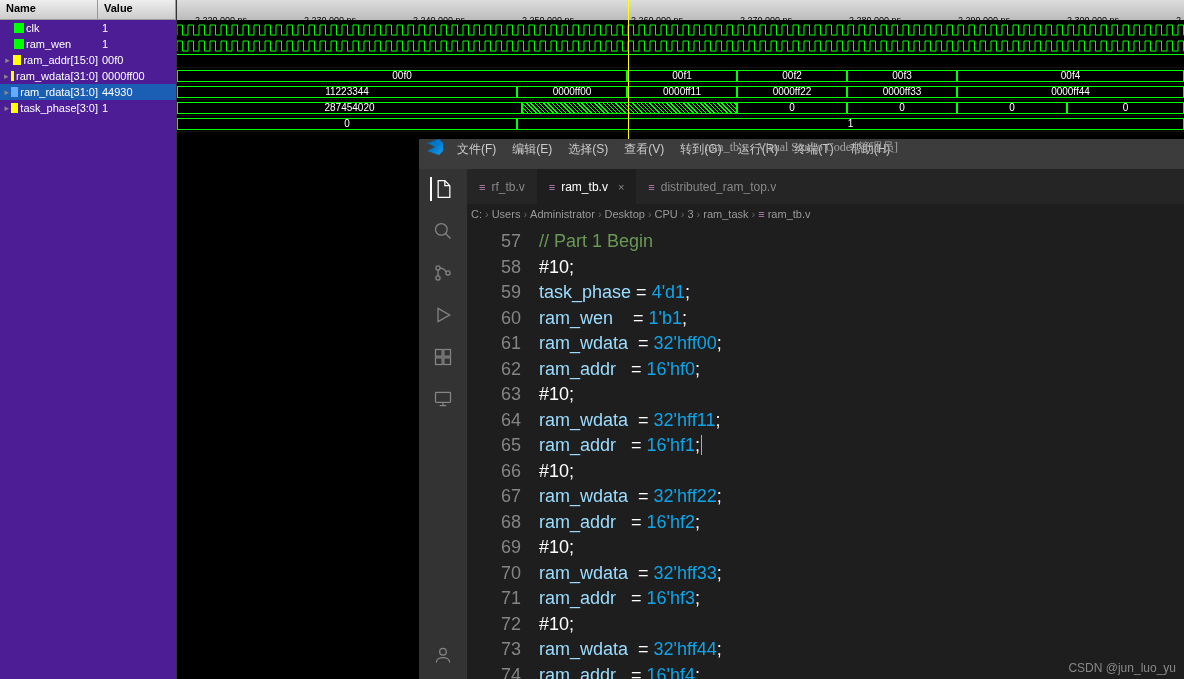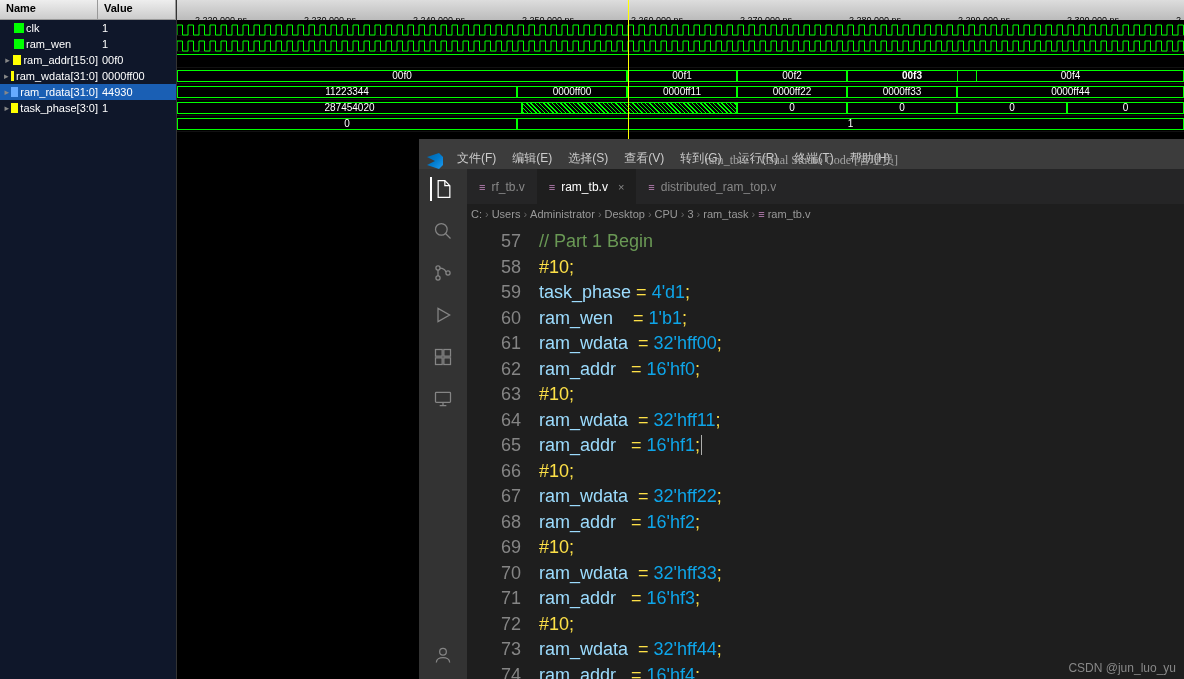--- a/index.html
+++ b/index.html
@@ -1,19 +1,19 @@
 <!DOCTYPE html>
 <html><head>
 <meta charset="utf-8">
 <style>
 * { margin:0; padding:0; box-sizing:border-box; font-family:Segoe UI,Arial,sans-serif; }
 body { background:#000; color:#fff; width:1184px; height:679px; overflow:hidden; position:relative; }
 
 
-.sig-panel { position:absolute; left:0; top:0; width:177px; height:679px; background:#0f172a; border-right:1px solid #333; }
+.sig-panel { position:absolute; left:0; top:0; width:177px; height:679px; background:#4c1d95; border-right:1px solid #333; }
 .sig-hdr { display:flex; background:linear-gradient(#eee,#ccc); color:#000; height:20px; font-size:11px; border-bottom:1px solid #999; }
 .sig-hdr > div { padding:2px 6px; border-right:1px solid #999; font-weight:bold; }
 .sig-col-n { width:98px; }
 .sig-col-v { flex:1; }
 .sig-row { display:flex; font-size:11px; height:16px; align-items:center; cursor:pointer; }
 .sig-row.sel { background:#1a5fb4; }
 .sig-row > div:first-child { width:98px; padding-left:4px; display:flex; align-items:center; gap:2px; white-space:nowrap; overflow:hidden;text-align:center; }
 .sig-row > div:last-child { flex:1; padding-left:4px; }
 .exp { color:#888; font-size:9px; width:8px; }
 .icon-sig { width:10px; height:10px; display:inline-block; }
@@ -30,21 +30,21 @@
 .track { height:16px; position:relative; border-bottom:1px solid #111; }
 .clk-wave { position:absolute; top:2px; left:0; right:0; height:12px; }
 .clk-wave svg { width:100%; height:100%; }
 .seg { position:absolute; height:12px; top:2px; border:1px solid #0f0; color:#fff; font-size:10px; text-align:center; line-height:10px; overflow:hidden; }
 .seg::before,.seg::after { content:''; position:absolute; width:0; height:0; top:0; }
 .seg-x { background:repeating-linear-gradient(45deg,#0f0 0,#0f0 1px,transparent 1px,transparent 3px); }
 .track-line-high { position:absolute; top:2px; height:1px; background:#0f0; }
 
 
 .vscode { position:absolute; left:419px; top:139px; width:765px; height:540px; background:#1e1e1e; color:#ccc; font-size:12px; z-index:10; }
-.titlebar { height:30px; background:#3c3c3c; display:flex; align-items:flex-end; padding:0 8px; font-size:12px; }
+.titlebar { height:30px; background:#3c3c3c; display:flex; align-items:flex-start; padding:0 8px; font-size:12px; }
 .vsicon { width:16px; height:16px; background:linear-gradient(135deg,#0065a9,#007acc 50%,#1f9cf0); margin-right:8px; clip-path:polygon(75% 0,100% 25%,100% 75%,75% 100%,0 75%,50% 50%,0 25%); }
 .menu { display:flex; gap:4px; }
 .menu > span { padding:2px 6px; cursor:pointer; }
 .titlebar-title { position:absolute; left:50%; transform:translateX(-50%); color:#a3a3a3;font-family:Liberation Serif, serif; }
 .tabs { height:35px; background:#252526; display:flex; padding-left:48px; }
 .tab { padding:8px 12px; display:flex; align-items:center; gap:6px; cursor:pointer; color:#888; font-size:12px; }
 .tab.active { background:#1e1e1e; color:#fff; }
 .tab-icon { color:#c586c0; font-size:11px; }
 .close-x { color:#888; margin-left:4px; font-size:11px; }
 .crumb { padding:4px 12px 4px 52px; font-size:11px; color:#999; background:#1e1e1e; }
@@ -52,21 +52,21 @@
 .activity { position:absolute; left:0; top:30px; width:48px; bottom:0; background:#333; display:flex; flex-direction:column; align-items:center; padding-top:8px; gap:18px; }
 .activity > div { width:24px; height:24px; color:#858585; cursor:pointer; display:flex; align-items:center; justify-content:center; }
 .activity > div.active { color:#fff; border-left:2px solid #fff; margin-left:-2px; padding-left:2px; }
 .activity .bottom { margin-top:auto; margin-bottom:12px; }
 .editor { position:absolute; left:48px; top:90px; right:0; bottom:0; display:flex; font-family:Consolas,monospace; font-size:18px; line-height:25.5px; overflow:hidden; }
 .gutter { width:72px; text-align:right; color:#858585; padding-right:18px; user-select:none; }
 .gutter > div { height:25.5px; }
 .code { flex:1; white-space:pre; }
 .code > div { height:25.5px; }
 .c-comment { color:#6a9955; }
-.c-op { color:#fde047; }
+.c-op { color:#ffffff; }
 .c-id { color:#9cdcfe; }
 .c-const { color:#0ea5e9; }
 .cursor-code { display:inline-block; width:1px; height:20px; background:#aeafad; margin-left:1px; vertical-align:text-bottom; }
 
 .watermark { position:absolute; right:8px; bottom:4px; color:#888; font-size:12px; z-index:20; }
 </style>
 </head>
 <body>
 
 <div class="sig-panel">
@@ -151,21 +151,21 @@
             <path d="M0 11 L0 1 L5.5 1 L5.5 11 L11 11 M11 11 L11 1 L16.5 1 L16.5 11 L22 11 M22 11 L22 1 L27.5 1 L27.5 11 L33 11 M33 11 L33 1 L38.5 1 L38.5 11 L44 11 M44 11 L44 1 L49.5 1 L49.5 11 L55 11 M55 11 L55 1 L60.5 1 L60.5 11 L66 11 M66 11 L66 1 L71.5 1 L71.5 11 L77 11 M77 11 L77 1 L82.5 1 L82.5 11 L88 11 M88 11 L88 1 L93.5 1 L93.5 11 L99 11 M99 11 L99 1 L104.5 1 L104.5 11 L110 11 M110 11 L110 1 L115.5 1 L115.5 11 L121 11 M121 11 L121 1 L126.5 1 L126.5 11 L132 11 M132 11 L132 1 L137.5 1 L137.5 11 L143 11 M143 11 L143 1 L148.5 1 L148.5 11 L154 11 M154 11 L154 1 L159.5 1 L159.5 11 L165 11 M165 11 L165 1 L170.5 1 L170.5 11 L176 11 M176 11 L176 1 L181.5 1 L181.5 11 L187 11 M187 11 L187 1 L192.5 1 L192.5 11 L198 11 M198 11 L198 1 L203.5 1 L203.5 11 L209 11 M209 11 L209 1 L214.5 1 L214.5 11 L220 11 M220 11 L220 1 L225.5 1 L225.5 11 L231 11 M231 11 L231 1 L236.5 1 L236.5 11 L242 11 M242 11 L242 1 L247.5 1 L247.5 11 L253 11 M253 11 L253 1 L258.5 1 L258.5 11 L264 11 M264 11 L264 1 L269.5 1 L269.5 11 L275 11 M275 11 L275 1 L280.5 1 L280.5 11 L286 11 M286 11 L286 1 L291.5 1 L291.5 11 L297 11 M297 11 L297 1 L302.5 1 L302.5 11 L308 11 M308 11 L308 1 L313.5 1 L313.5 11 L319 11 M319 11 L319 1 L324.5 1 L324.5 11 L330 11 M330 11 L330 1 L335.5 1 L335.5 11 L341 11 M341 11 L341 1 L346.5 1 L346.5 11 L352 11 M352 11 L352 1 L357.5 1 L357.5 11 L363 11 M363 11 L363 1 L368.5 1 L368.5 11 L374 11 M374 11 L374 1 L379.5 1 L379.5 11 L385 11 M385 11 L385 1 L390.5 1 L390.5 11 L396 11 M396 11 L396 1 L401.5 1 L401.5 11 L407 11 M407 11 L407 1 L412.5 1 L412.5 11 L418 11 M418 11 L418 1 L423.5 1 L423.5 11 L429 11 M429 11 L429 1 L434.5 1 L434.5 11 L440 11 M440 11 L440 1 L445.5 1 L445.5 11 L451 11 M451 11 L451 1 L456.5 1 L456.5 11 L462 11 M462 11 L462 1 L467.5 1 L467.5 11 L473 11 M473 11 L473 1 L478.5 1 L478.5 11 L484 11 M484 11 L484 1 L489.5 1 L489.5 11 L495 11 M495 11 L495 1 L500.5 1 L500.5 11 L506 11 M506 11 L506 1 L511.5 1 L511.5 11 L517 11 M517 11 L517 1 L522.5 1 L522.5 11 L528 11 M528 11 L528 1 L533.5 1 L533.5 11 L539 11 M539 11 L539 1 L544.5 1 L544.5 11 L550 11 M550 11 L550 1 L555.5 1 L555.5 11 L561 11 M561 11 L561 1 L566.5 1 L566.5 11 L572 11 M572 11 L572 1 L577.5 1 L577.5 11 L583 11 M583 11 L583 1 L588.5 1 L588.5 11 L594 11 M594 11 L594 1 L599.5 1 L599.5 11 L605 11 M605 11 L605 1 L610.5 1 L610.5 11 L616 11 M616 11 L616 1 L621.5 1 L621.5 11 L627 11 M627 11 L627 1 L632.5 1 L632.5 11 L638 11 M638 11 L638 1 L643.5 1 L643.5 11 L649 11 M649 11 L649 1 L654.5 1 L654.5 11 L660 11 M660 11 L660 1 L665.5 1 L665.5 11 L671 11 M671 11 L671 1 L676.5 1 L676.5 11 L682 11 M682 11 L682 1 L687.5 1 L687.5 11 L693 11 M693 11 L693 1 L698.5 1 L698.5 11 L704 11 M704 11 L704 1 L709.5 1 L709.5 11 L715 11 M715 11 L715 1 L720.5 1 L720.5 11 L726 11 M726 11 L726 1 L731.5 1 L731.5 11 L737 11 M737 11 L737 1 L742.5 1 L742.5 11 L748 11 M748 11 L748 1 L753.5 1 L753.5 11 L759 11 M759 11 L759 1 L764.5 1 L764.5 11 L770 11 M770 11 L770 1 L775.5 1 L775.5 11 L781 11 M781 11 L781 1 L786.5 1 L786.5 11 L792 11 M792 11 L792 1 L797.5 1 L797.5 11 L803 11 M803 11 L803 1 L808.5 1 L808.5 11 L814 11 M814 11 L814 1 L819.5 1 L819.5 11 L825 11 M825 11 L825 1 L830.5 1 L830.5 11 L836 11 M836 11 L836 1 L841.5 1 L841.5 11 L847 11 M847 11 L847 1 L852.5 1 L852.5 11 L858 11 M858 11 L858 1 L863.5 1 L863.5 11 L869 11 M869 11 L869 1 L874.5 1 L874.5 11 L880 11 M880 11 L880 1 L885.5 1 L885.5 11 L891 11 M891 11 L891 1 L896.5 1 L896.5 11 L902 11 M902 11 L902 1 L907.5 1 L907.5 11 L913 11 M913 11 L913 1 L918.5 1 L918.5 11 L924 11 M924 11 L924 1 L929.5 1 L929.5 11 L935 11 M935 11 L935 1 L940.5 1 L940.5 11 L946 11 M946 11 L946 1 L951.5 1 L951.5 11 L957 11 M957 11 L957 1 L962.5 1 L962.5 11 L968 11 M968 11 L968 1 L973.5 1 L973.5 11 L979 11 M979 11 L979 1 L984.5 1 L984.5 11 L990 11 M990 11 L990 1 L995.5 1 L995.5 11 L1001 11 M1001 11 L1001 1 L1006.5 1 L1006.5 11 L1012 11 " stroke="#0f0" fill="none" stroke-width="1"></path>
           </svg></div>
       </div>
       <div class="track">
         <div class="track-line-high" style="left:0;right:0"></div>
       </div>
       <div class="track">
         <div class="seg" style="left: 0px; width: 450px;">00f0</div>
         <div class="seg" style="left: 450px; width: 110px;">00f1</div>
         <div class="seg" style="left: 560px; width: 110px;">00f2</div>
-        <div class="seg" style="left: 670px; width: 130px; font-weight: bold;">00f3</div>
+        <div class="seg" style="left: 670px; width: 110px;">00f3</div>
         <div class="seg" style="left: 780px; width: 227px;">00f4</div>
       </div>
       <div class="track">
         <div class="seg" style="left: 0px; width: 340px;">11223344</div>
         <div class="seg" style="left: 340px; width: 110px;">0000ff00</div>
         <div class="seg" style="left: 450px; width: 110px;">0000ff11</div>
         <div class="seg" style="left: 560px; width: 110px;">0000ff22</div>
         <div class="seg" style="left: 670px; width: 110px;">0000ff33</div>
         <div class="seg" style="left: 780px; width: 227px;">0000ff44</div>
       </div>

